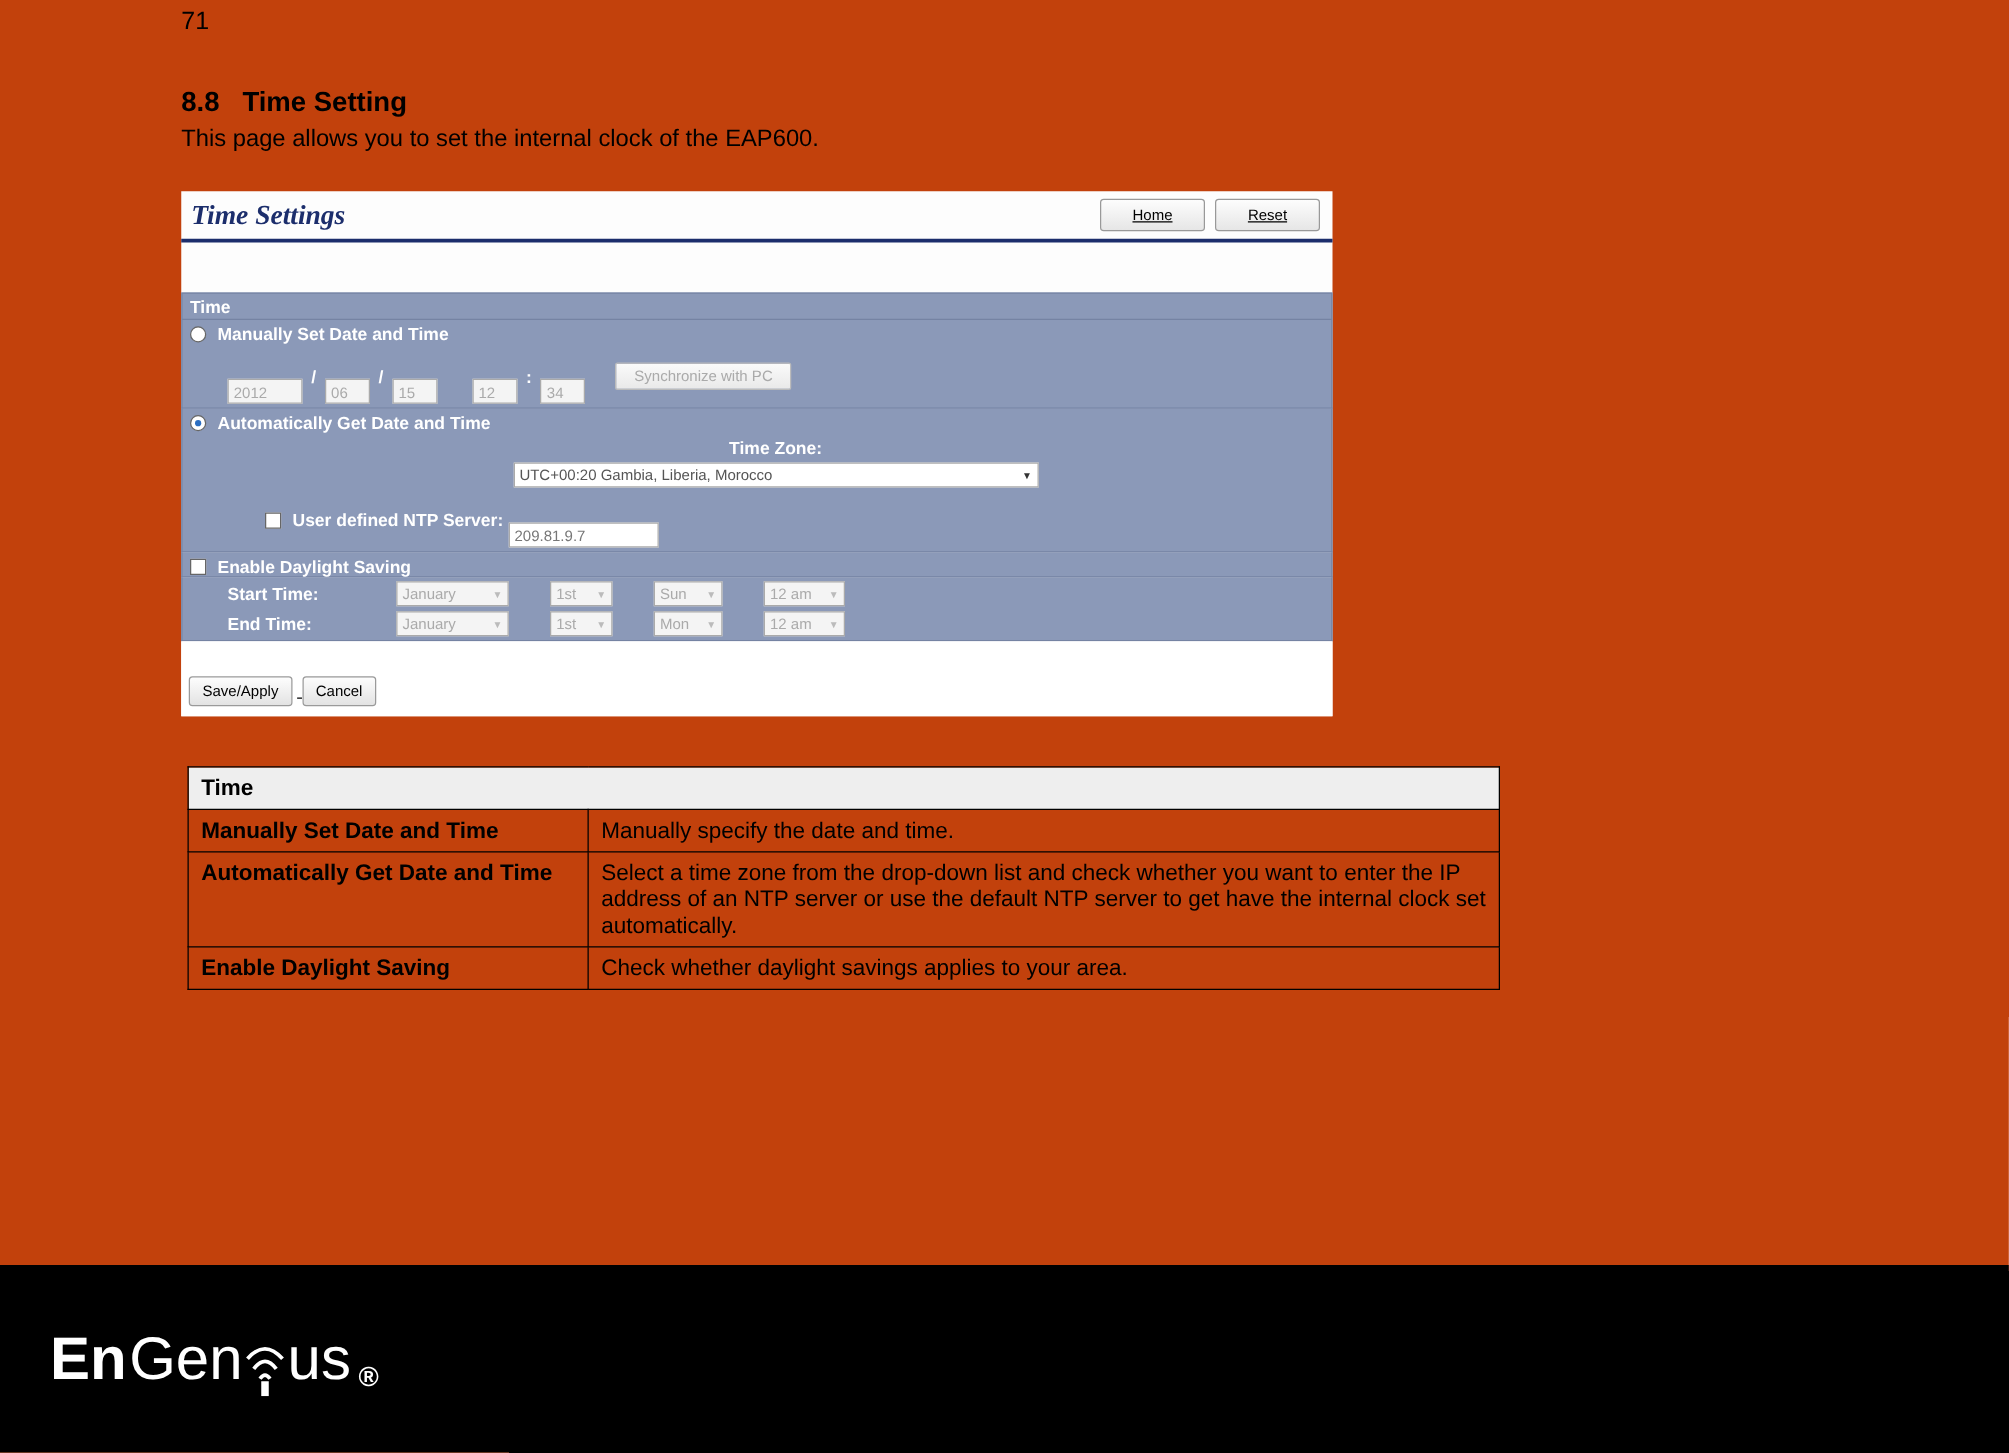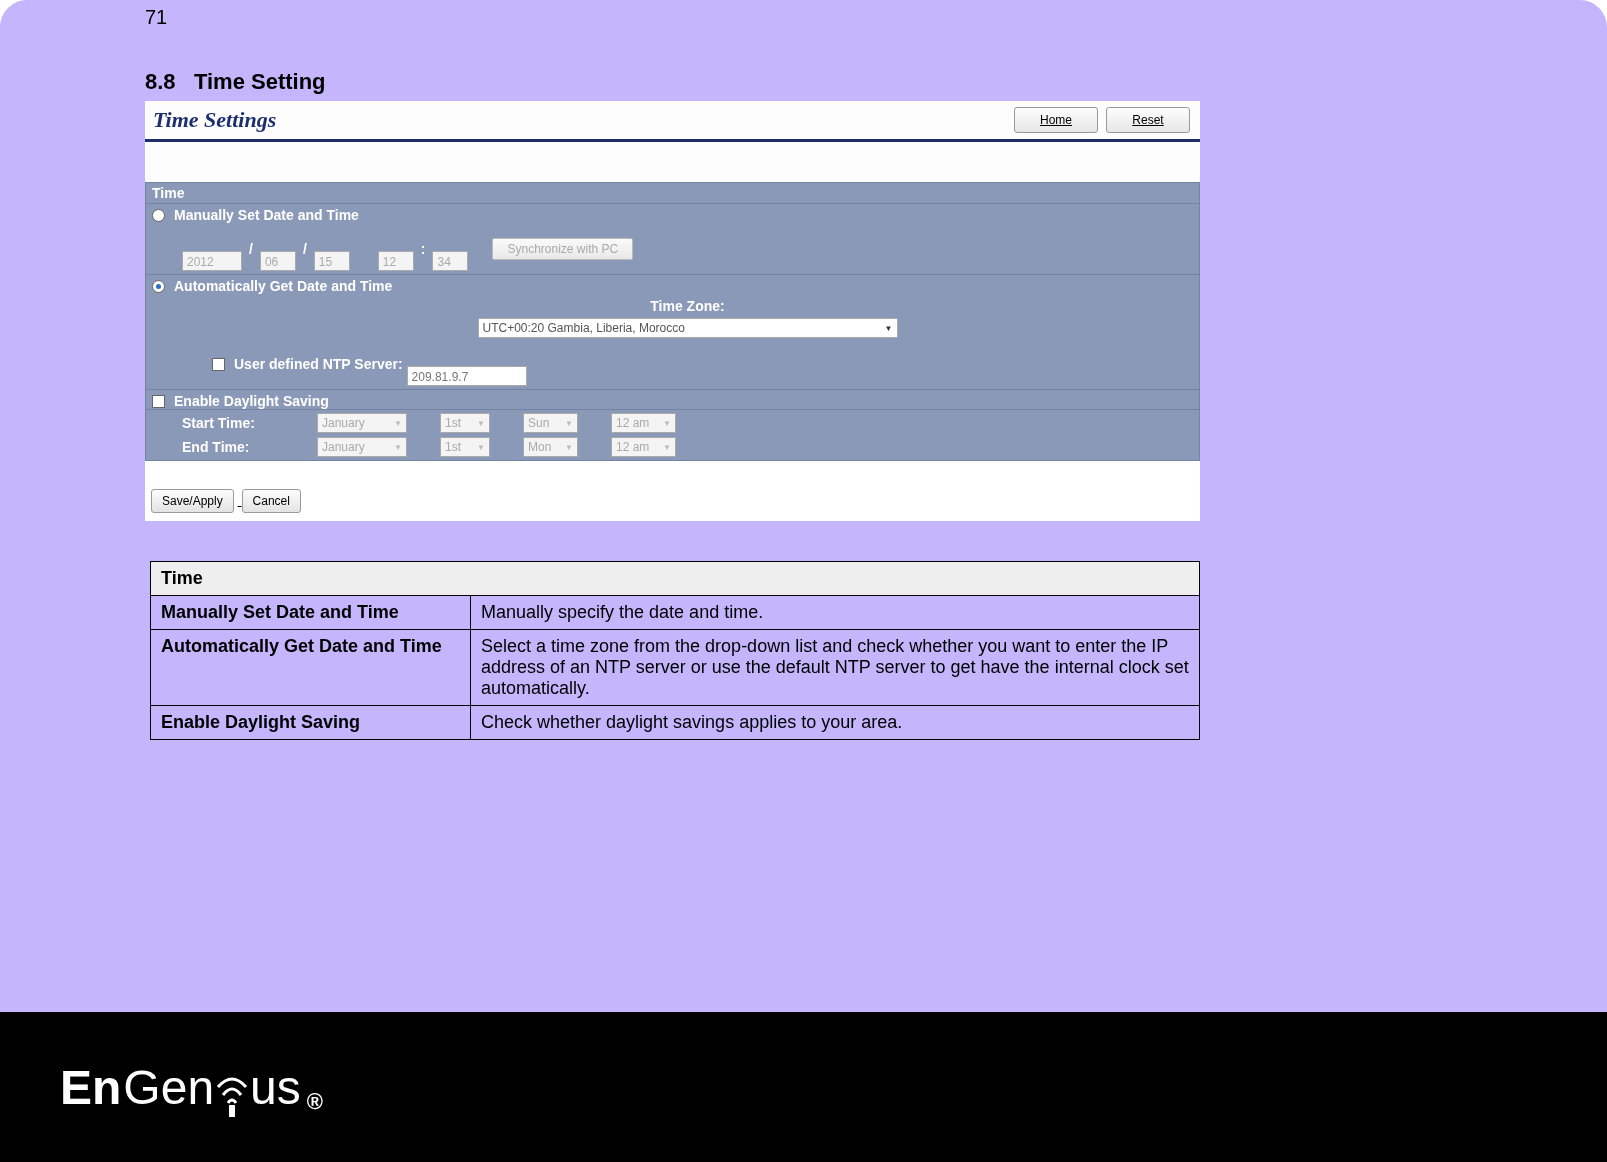--- a/index.html
+++ b/index.html
@@ -6,36 +6,35 @@
   body {
     margin: 0;
     font-family: Arial, Helvetica, sans-serif;
     color: #000;
     background: #fff;
   }
   .page {
     width: 1607px;
     height: 1162px;
     position: relative;
-    background: #c4b5fd;
-    border-radius: 27px;
+    background: #c2410c;
   }
   .content {
     padding: 6px 0 0 145px;
     width: 1130px;
   }
   .page-num { font-size: 20px; margin: 0 0 40px 0; }
   h2 { font-size: 22px; margin: 0 0 6px 0; font-weight: 700; }
   .intro { font-size: 19px; margin: 0 0 30px 0; }
 
   
   .panel {
     background: #fdfdfd;
     border: 0;
-    width: 1055px;
+    width: 921px;
     font-size: 14px;
     margin-bottom: 40px;
   }
   .panel-head {
     display: flex;
     align-items: center;
     justify-content: space-between;
     padding: 6px 10px 6px 8px;
     border-bottom: 3px solid #1c2e6c;
   }
@@ -155,41 +154,42 @@
   table.desc .head { background: #eee; font-weight: 700; }
   table.desc td.k { width: 320px; font-weight: 700; }
 
   
   .bottom-bar {
     position: absolute;
     left: 0; right: 0; bottom: 0;
     height: 150px;
     background: #000;
     display: flex; align-items: center;
-    padding-left: 60px;
+    padding-left: 40px;
   }
   .logo {
     color: #fff; font-weight: 700; font-size: 48px;
     font-family: Arial, sans-serif;
     display: flex; align-items: flex-end; gap: 2px;
   }
   .logo .thin { font-weight: 400; }
   .logo svg { width: 40px; height: 52px; margin: 0 -4px -2px -4px;}
   .reg { font-size: 22px; vertical-align: super; margin-left: 4px;}
 </style>
 </head>
 <body>
 <div class="page">
   <div class="content">
     <p class="page-num">71</p>
 
     <h2>
       <span>8.8</span>&nbsp;&nbsp;
       <span>Time Setting</span>
     </h2>
+    <p class="intro">This page allows you to set the internal clock of the EAP600.</p>
 
     <div class="panel">
       <div class="panel-head">
         <div class="panel-title">Time Settings</div>
         <div class="head-btns">
           <button class="winbtn">Home</button>
           <button class="winbtn">Reset</button>
         </div>
       </div>
       <div class="gap"></div>

